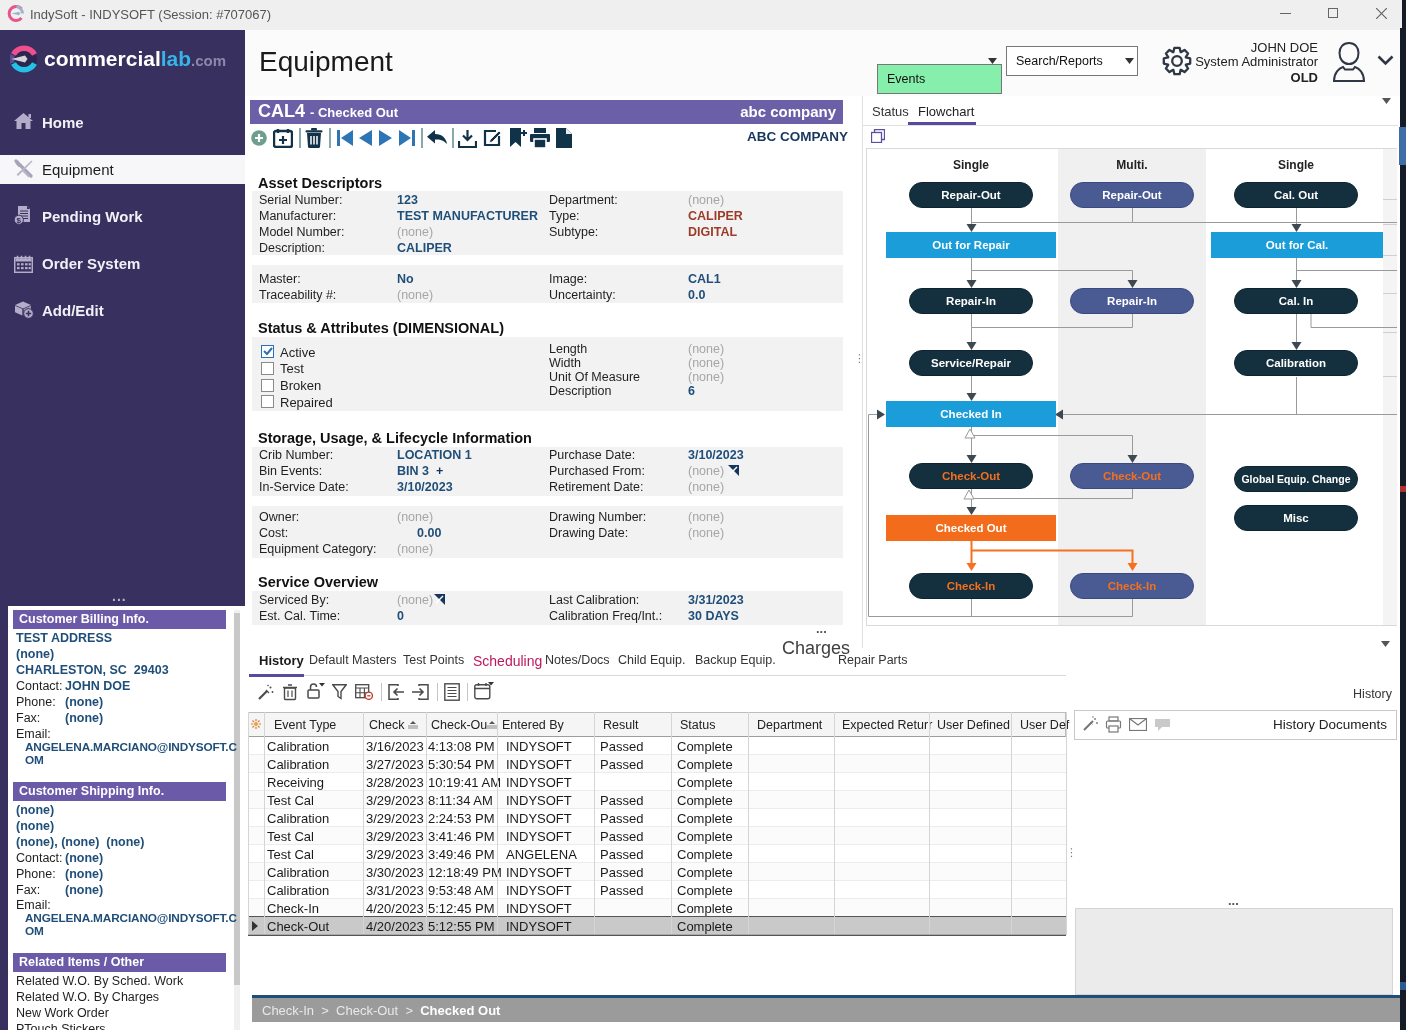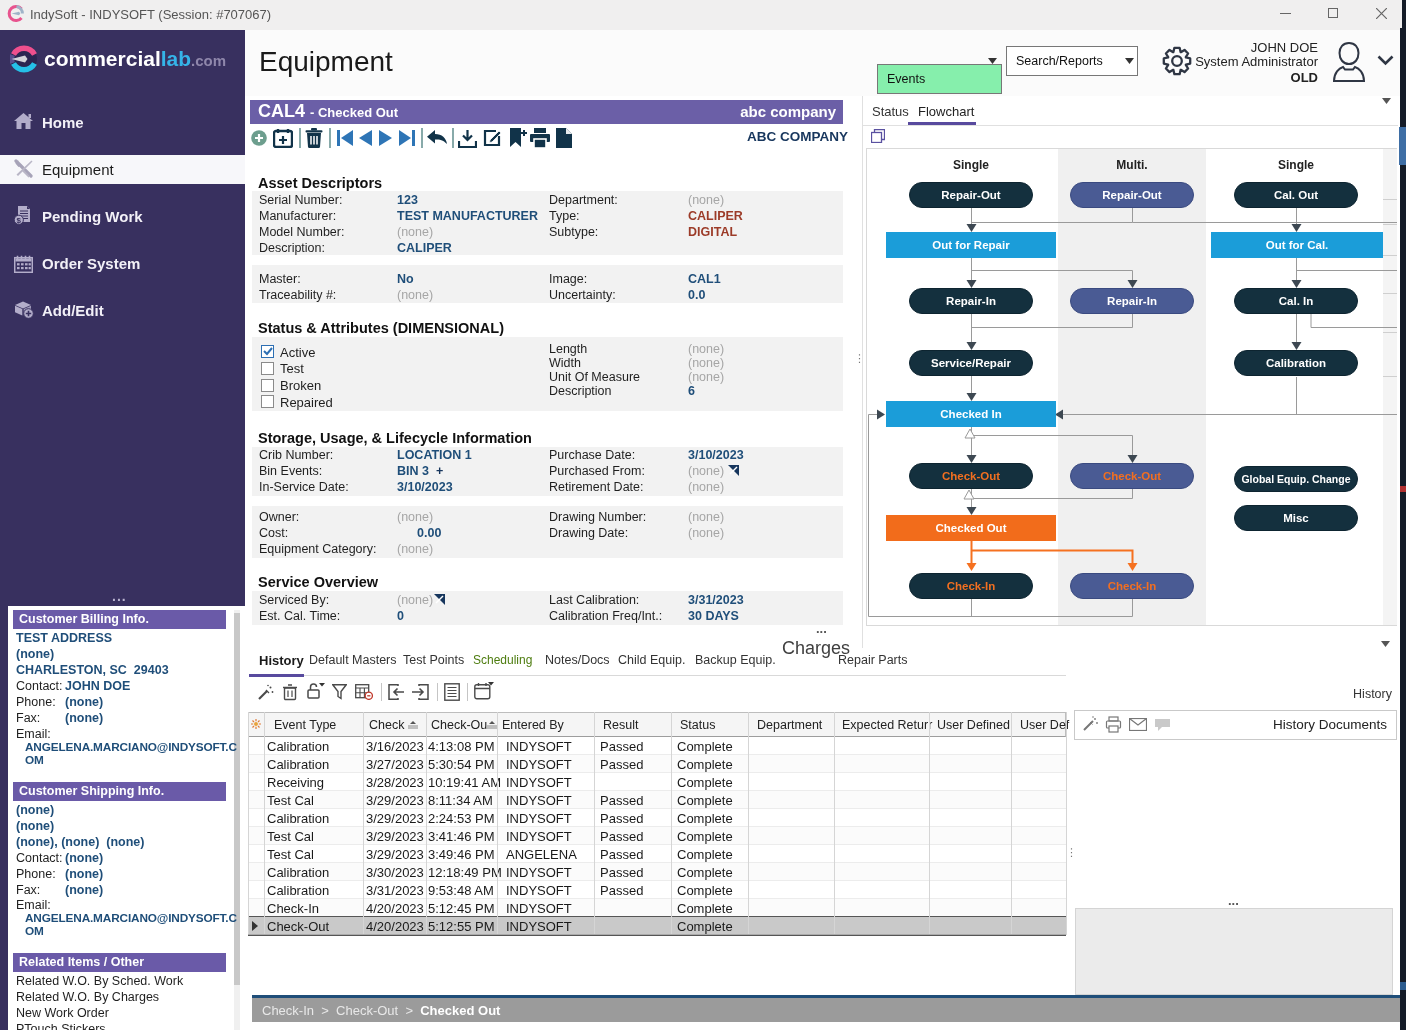--- a/index.html
+++ b/index.html
@@ -432,21 +432,21 @@
 <div class="pill slate otext" style="left:1070px;top:463px;">Check-Out</div>
 <div class="pill" style="left:1234px;top:466px;font-size:10.5px;">Global Equip. Change</div>
 <div class="pill" style="left:1234px;top:505px;">Misc</div>
 <div class="frect" style="left:886px;top:515px;background:#f26c1b;">Checked Out</div>
 <div class="pill otext" style="left:909px;top:573px;">Check-In</div>
 <div class="pill slate otext" style="left:1070px;top:573px;">Check-In</div>
 
 <div class="ab" style="left:259px;top:653px;font-size:13px;font-weight:bold;color:#1a1a1a;">History</div>
 <div class="ab" style="left:309px;top:653px;font-size:12.5px;color:#333;">Default Masters</div>
 <div class="ab" style="left:403px;top:653px;font-size:12.5px;color:#333;">Test Points</div>
-<div class="ab" style="left:473px;top:653px;font-size:12px;color:#4d7c0f;">Scheduling</div>
+<div class="ab" style="left:473px;top:653px;font-size:14px;color:#be185d;">Scheduling</div>
 <div class="ab" style="left:545px;top:653px;font-size:12.5px;color:#333;">Notes/Docs</div>
 <div class="ab" style="left:618px;top:653px;font-size:12.5px;color:#333;">Child Equip.</div>
 <div class="ab" style="left:695px;top:653px;font-size:12.5px;color:#333;">Backup Equip.</div>
 <div class="ab" style="left:782px;top:638px;font-size:18px;color:#404040;">Charges</div>
 <div class="ab" style="left:838px;top:653px;font-size:12.5px;color:#333;">Repair Parts</div>
 <div class="ab" style="left:249px;top:674px;width:55px;height:3px;background:#584a9e;"></div>
 <div class="ab" style="left:304px;top:675px;width:762px;height:1px;background:#d9d9d9;"></div>
 
 <svg class="ab" style="left:257px;top:684px" width="17" height="17" viewBox="0 0 17 17">
 <path d="M2 15 L10 7" stroke="#4a4a4a" stroke-width="2.2"></path>

